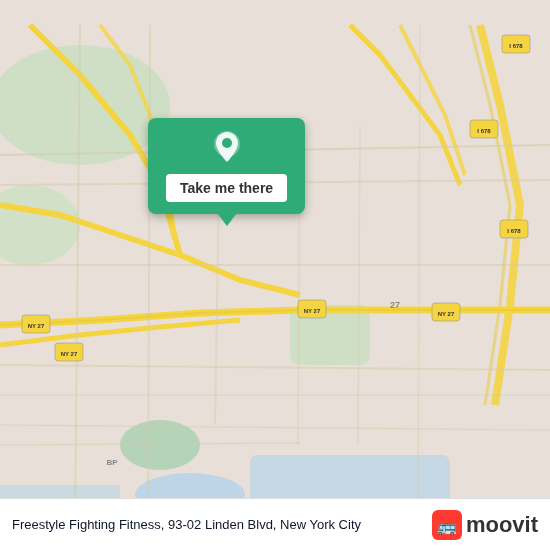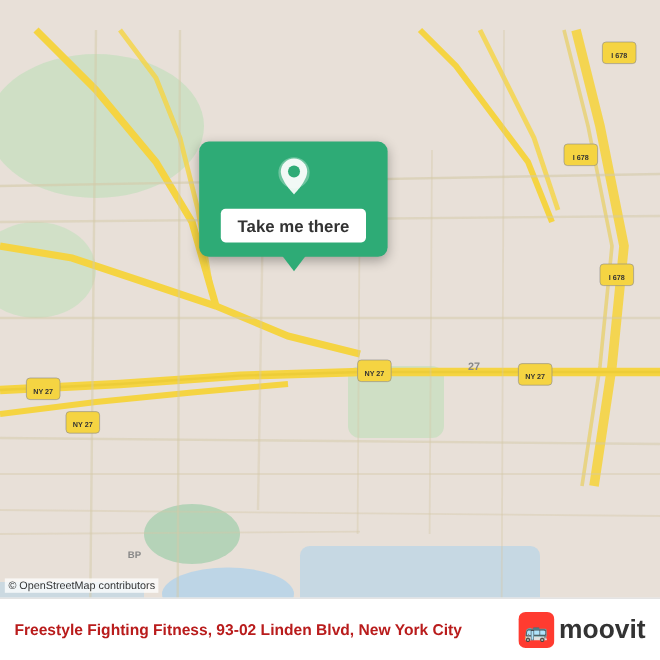--- a/index.html
+++ b/index.html
@@ -38,22 +38,22 @@
       display: flex;
       align-items: center;
       justify-content: space-between;
       border-top: 1px solid #ddd;
       height: 52px;
       z-index: 10;
     }
 
     .bottom-text {
       font-size: 13px;
-      color: #b91c1c;
-      font-weight: 700;
+      color: #0f172a;
+      font-weight: 400;
       flex: 1;
     }
 
     .moovit-logo {
       display: flex;
       align-items: center;
       gap: 4px;
     }
 
     .moovit-icon {
@@ -86,21 +86,20 @@
       left: 148px;
       background: #2eab76;
       border-radius: 8px;
       padding: 12px 18px;
       z-index: 20;
       display: flex;
       flex-direction: column;
       align-items: center;
       gap: 8px;
       box-shadow: 0 3px 10px rgba(0,0,0,0.3);
-      margin-left: 18px;
     }
 
     .popup-pin {
       width: 36px;
       height: 36px;
     }
 
     .popup-button {
       background: white;
       color: #333;
@@ -207,23 +206,20 @@
       <circle cx="18" cy="14" r="13" fill="white" opacity="0.3"></circle>
       <path d="M18 2 C12 2 7 7 7 13 C7 21 18 32 18 32 C18 32 29 21 29 13 C29 7 24 2 18 2 Z" fill="white" opacity="0.9"></path>
       <circle cx="18" cy="13" r="5" fill="#2eab76"></circle>
     </svg>
 
     <button class="popup-button">Take me there</button>
 
     <div class="popup-arrow"></div>
   </div>
 
-  <div class="osm-attribution">
-    <span>© OpenStreetMap contributors</span>
-  </div>
 
   <div class="bottom-bar">
     <span class="bottom-text">Freestyle Fighting Fitness, 93-02 Linden Blvd, New York City</span>
 
     <div class="moovit-logo">
 
       <svg class="moovit-icon" viewBox="0 0 30 30" xmlns="http://www.w3.org/2000/svg">
         <rect width="30" height="30" rx="6" fill="#ff3b30"></rect>
         <text x="15" y="22" text-anchor="middle" font-size="16" fill="white">🚌</text>
       </svg>

